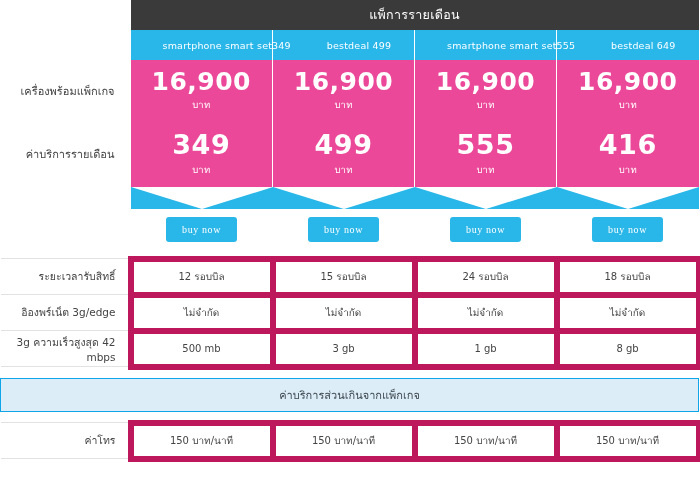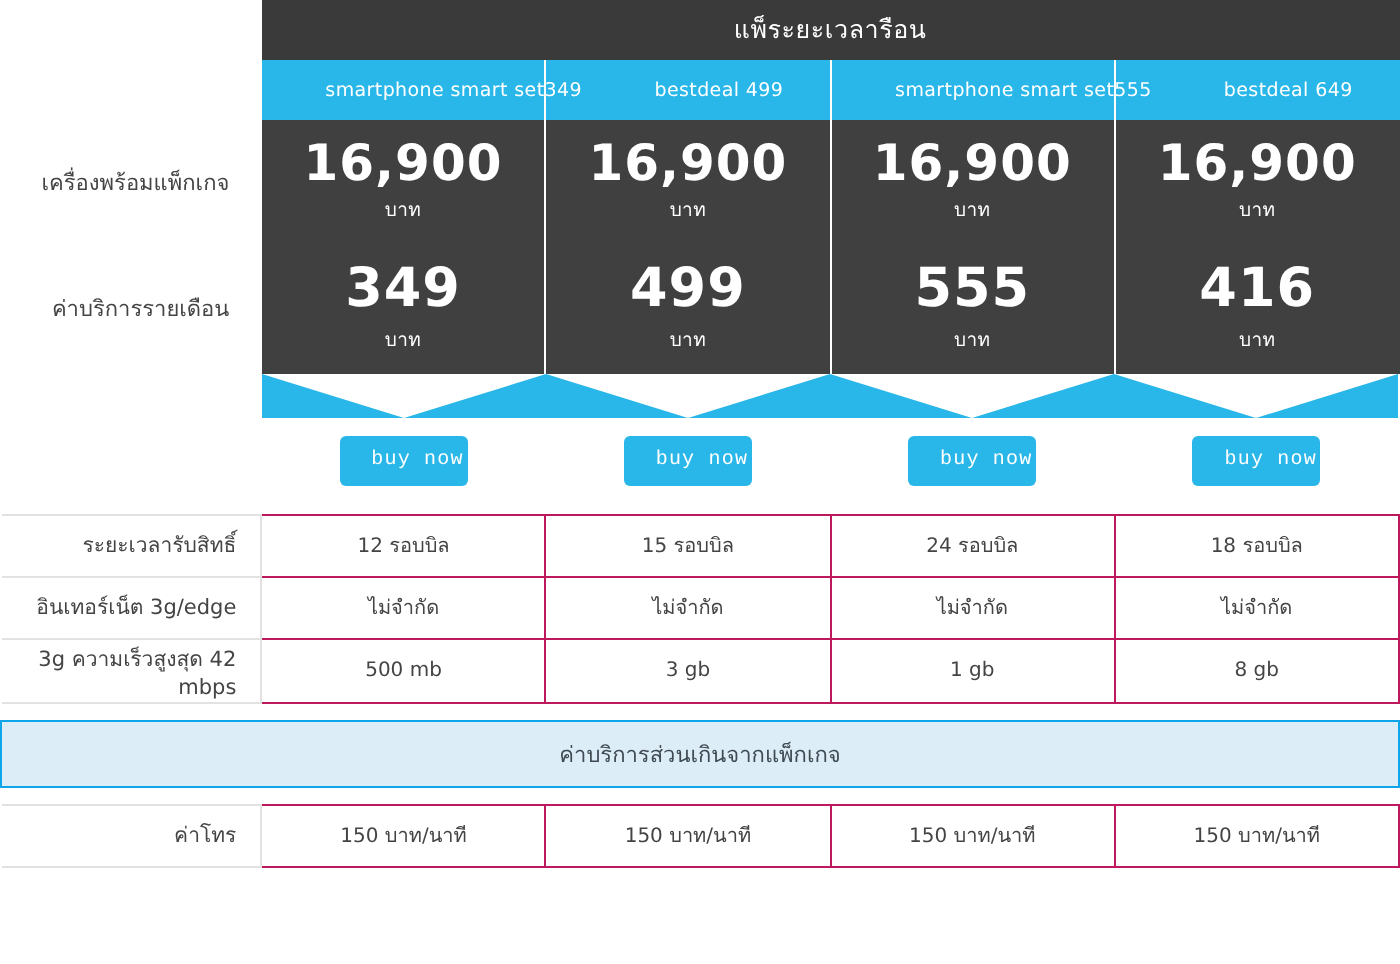--- a/index.html
+++ b/index.html
@@ -57,21 +57,21 @@
 
   
   .row-label {
     text-align: right;
     padding-right: 16px;
     font-size: 11px;
     color: #444444;
     background: #ffffff;
   }
   .price-cell {
-    background: #404040;
+    background: #ec4899;
     color: #ffffff;
     text-align: center;
     border-right: 1px solid #ffffff;
     padding: 9px 0 10px 0;
     margin-left: 26px;
   }
   .price-cell:last-child { border-right: none; }
   .price-big {
     font-size: 25px;
     line-height: 1.05;
@@ -112,34 +112,34 @@
     text-align: center;
     padding: 8px 0 14px 0;
     border: none;
   }
   .buy-btn {
     display: inline-block;
     background: #29b6e8;
     color: #ffffff;
     font-size: 10px;
     letter-spacing: .6px;
-    padding: 7px 2px 7px 16px;
+    padding: 7px 16px 7px 16px;
     border-radius: 3px;
     border: none;
     cursor: pointer;
-    font-family: Liberation Mono, monospace;
+    font-family: Liberation Serif, serif;
   }
 
   
   td.feat {
     text-align: center;
     font-size: 10px;
     color: #444444;
     height: 28px;
-    border: 1px solid #be185d;
+    border: 6px solid #be185d;
     background: #ffffff;
   }
   td.feat-label {
     text-align: right;
     padding-right: 12px;
     font-size: 10.5px;
     color: #444444;
     height: 28px;
     border: 1px solid #e2e2e2;
     border-left: none;
@@ -171,21 +171,21 @@
       <col class="col-label">
       <col class="col-plan">
       <col class="col-plan">
       <col class="col-plan">
       <col class="col-plan">
     </colgroup>
     <tbody>
 
       <tr>
         <td class="blank-cell"></td>
-        <td class="pkg-header" colspan="4">แพ็ระยะเวลารือน</td>
+        <td class="pkg-header" colspan="4">แพ็การรายเดือน</td>
       </tr>
 
       <tr>
         <td class="blank-cell"></td>
         <td class="plan-name">smartphone smart set349</td>
         <td class="plan-name">bestdeal 499</td>
         <td class="plan-name">smartphone smart set555</td>
         <td class="plan-name">bestdeal 649</td>
       </tr>
 
@@ -270,21 +270,21 @@
       </tr>
 
       <tr>
         <td class="feat-label">ระยะเวลารับสิทธิ์</td>
         <td class="feat">12 รอบบิล</td>
         <td class="feat">15 รอบบิล</td>
         <td class="feat">24 รอบบิล</td>
         <td class="feat">18 รอบบิล</td>
       </tr>
       <tr>
-        <td class="feat-label">อินเทอร์เน็ต 3g/edge</td>
+        <td class="feat-label">อิองพร์เน็ต 3g/edge</td>
         <td class="feat">ไม่จำกัด</td>
         <td class="feat">ไม่จำกัด</td>
         <td class="feat">ไม่จำกัด</td>
         <td class="feat">ไม่จำกัด</td>
       </tr>
       <tr>
         <td class="feat-label">3g ความเร็วสูงสุด 42 mbps</td>
         <td class="feat">500 mb</td>
         <td class="feat">3 gb</td>
         <td class="feat">1 gb</td>

